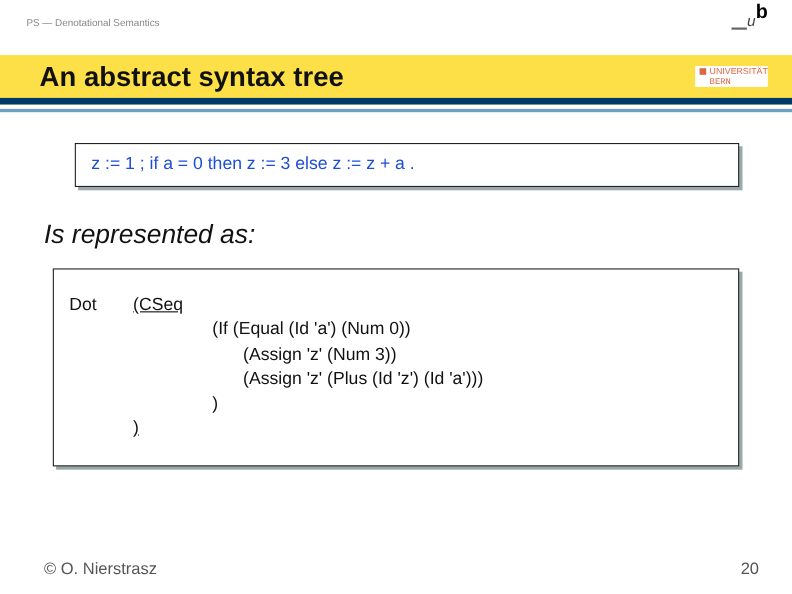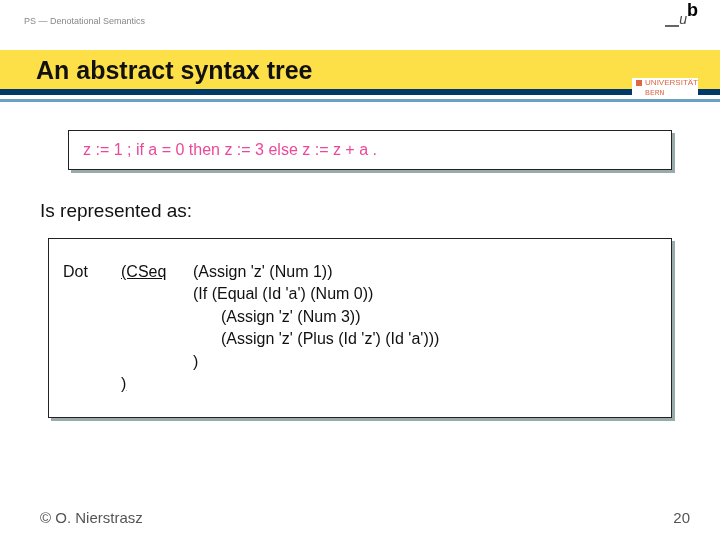--- a/index.html
+++ b/index.html
@@ -11,29 +11,29 @@
   .logo-ub { font-size: 14px; text-align: center; }
   .logo-ub .u { font-style: italic; color: #444; }
   .logo-ub .b { font-weight: bold; color: #000; font-size: 18px; position: relative; top: -8px; }
   .logo-ub .bar { display:inline-block; width:14px; height:2px; background:#666; vertical-align: bottom; margin-bottom:2px;}
   
   .title-band { background: #fde047; border-bottom: 6px solid #003a6b; padding: 6px 0 4px 36px; }
   .title { font-size: 25px; font-weight: bold; color: #111; }
   
   .accent-line { height: 3px; background: #6aa0c4; margin-top: 4px; width: 100%; }
   
-  .uni-tag { position: absolute; top: 78px; right: 22px; font-size: 8px; color: #d64; line-height: 1.2; z-index: 3; background:#fff; padding-left:4px;}
+  .uni-tag { position: absolute; top: 60px; right: 22px; font-size: 8px; color: #d64; line-height: 1.2; z-index: 3; background:#fff; padding-left:4px;}
   .uni-tag .sq { display:inline-block; width:6px; height:6px; background:#d64; margin-right:3px; vertical-align: middle;}
   
   .content { padding: 28px 40px 0 40px; }
   .ex-label { font-size: 19px; font-style: italic; font-weight: bold; color: #111; margin-bottom: 16px; }
   
-  .code-box { border: 1px solid #222; box-shadow: 3px 3px 0 #9aa; padding: 10px 14px; margin: 0 8px 0 28px; font-family: Arial, sans-serif; font-size: 16px; color: #ec4899; }
+  .code-box { border: 1px solid #222; box-shadow: 3px 3px 0 #9aa; padding: 10px 14px; margin: 0 8px 0 28px; font-family: Arial, sans-serif; font-size: 16px; color: #1d4ed8; }
   
-  .repr-label { font-size: 19px; color: #111; margin: 30px 0 16px 0; }
+  .repr-label { font-size: 24px; font-style: italic; color: #111; margin: 30px 0 16px 0; }
   
   .ast-box { border: 1px solid #222; box-shadow: 3px 3px 0 #9aa; padding: 22px 14px; margin: 0 8px 0 8px; font-family: Arial, sans-serif; font-size: 16px; color: #111; line-height: 1.4; }
   .ast-row { display: flex; }
   .col1 { width: 58px; flex: none; }
   .col2 { width: 72px; flex: none; text-decoration: underline; }
   .col3 { flex: 1; }
   .indent { padding-left: 28px; }
   
   .footer { position: absolute; bottom: 14px; left: 40px; right: 30px; display:flex; justify-content: space-between; font-size: 15px; color: #555; }
 </style>
@@ -59,21 +59,20 @@
 
 <div class="content">
   <div class="code-box">
     <span>z := 1 ; if a = 0 then z := 3 else z := z + a .</span>
   </div>
   <div class="repr-label">Is represented as:</div>
   <div class="ast-box">
     <div class="ast-row">
       <div class="col1">Dot</div>
       <div class="col2">(CSeq</div>
-      <div class="col3">(Assign 'z' (Num 1))</div>
     </div>
     <div class="ast-row">
       <div class="col1"></div>
         <div class="col2"></div>
       <div class="col3">(If (Equal (Id 'a') (Num 0))</div>
     </div>
     <div class="ast-row">
       <div class="col1"></div>
         <div class="col2"></div>
       <div class="col3 indent">(Assign 'z' (Num 3))</div>

